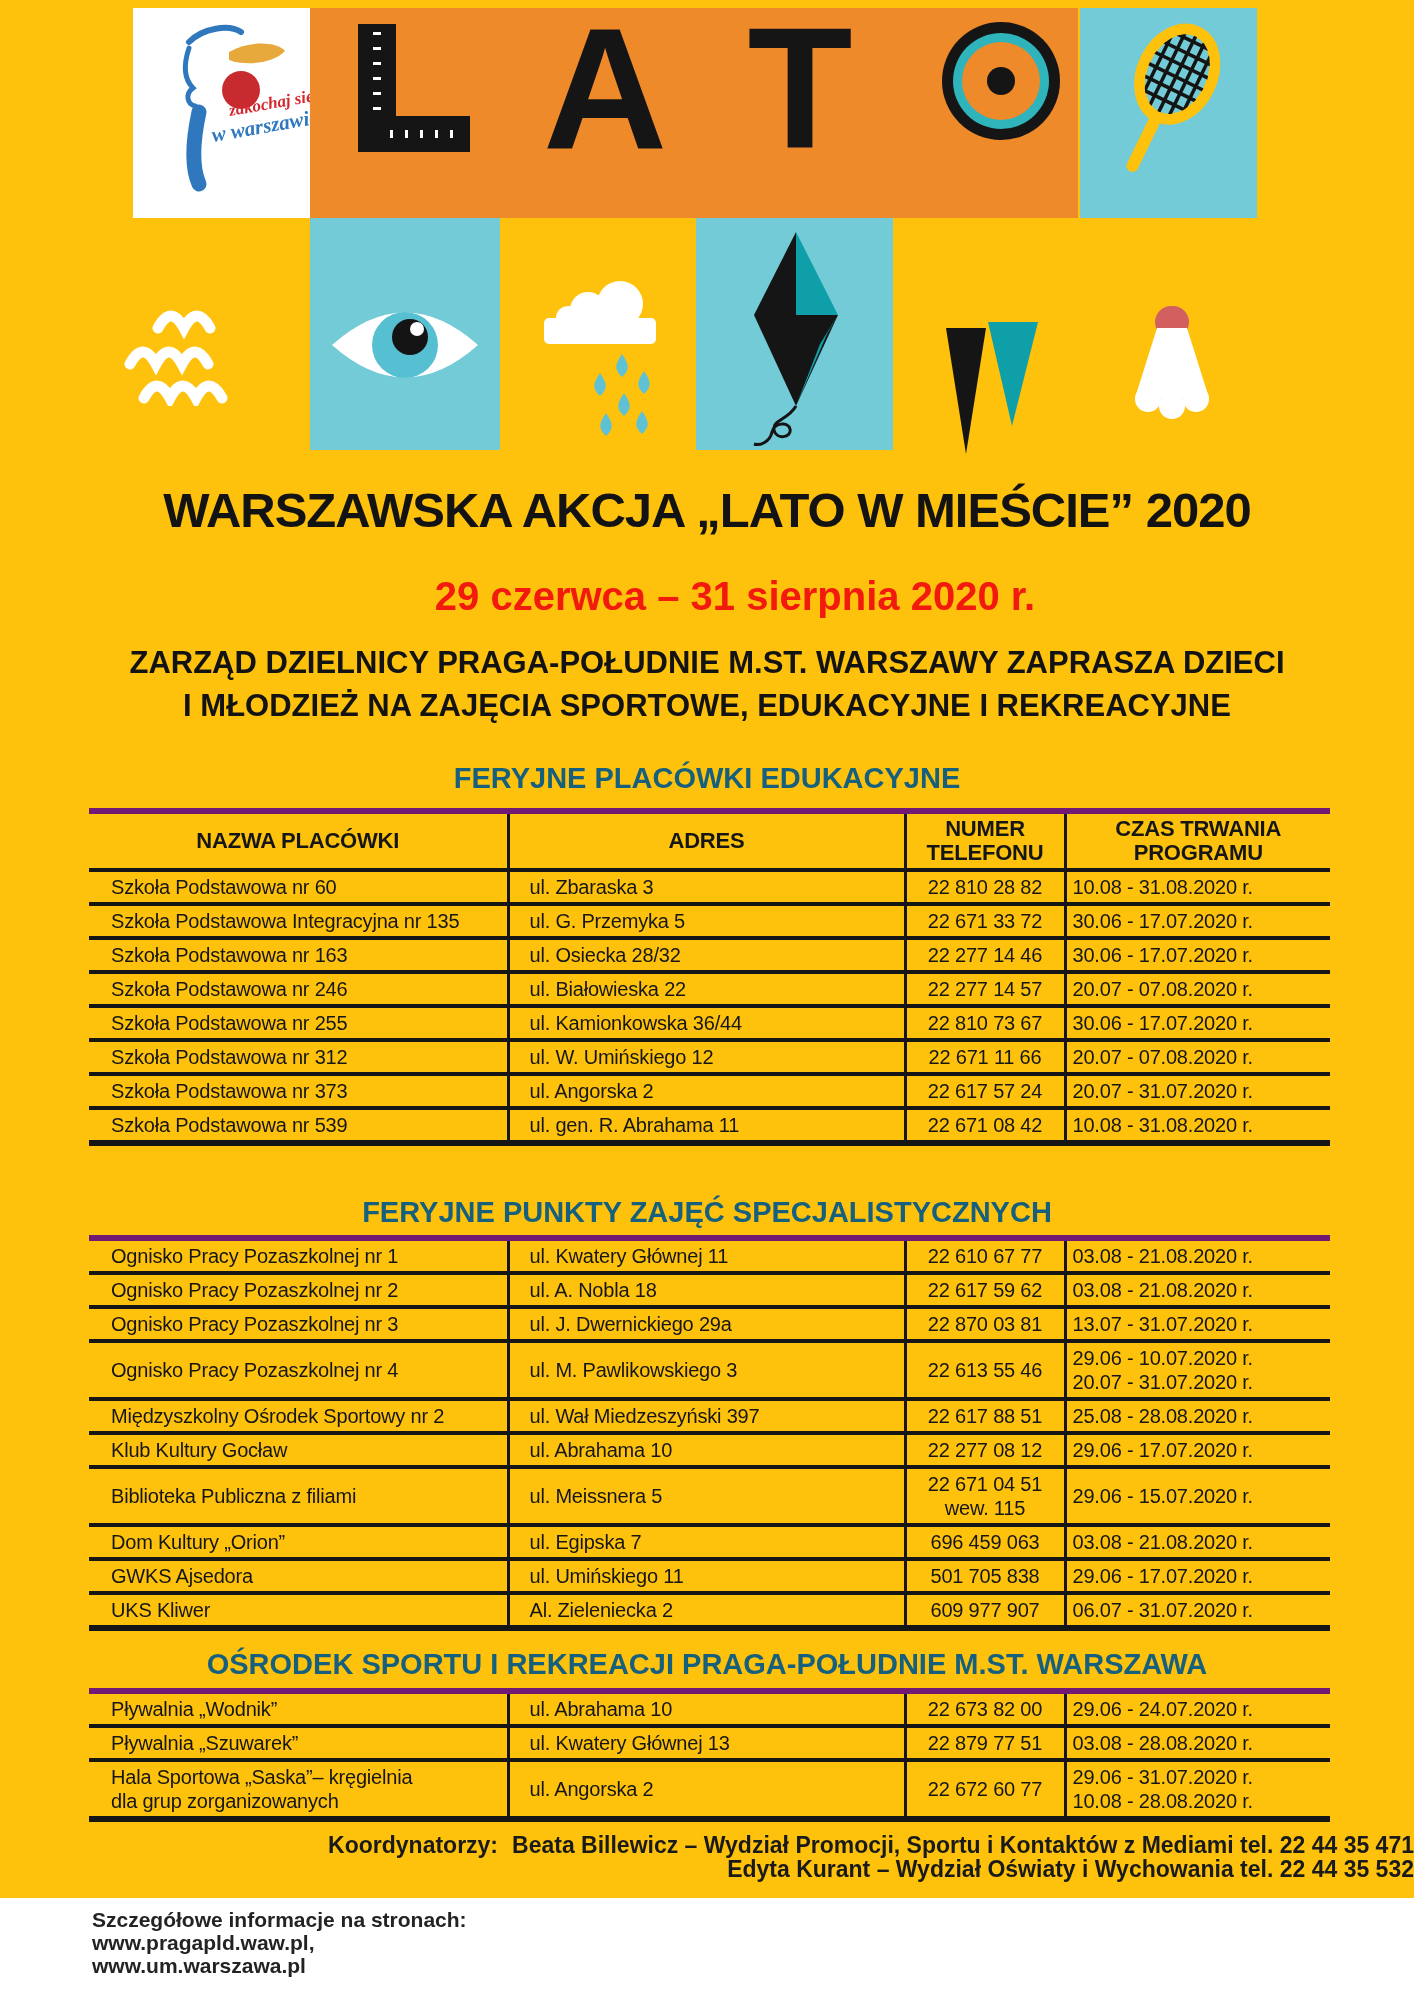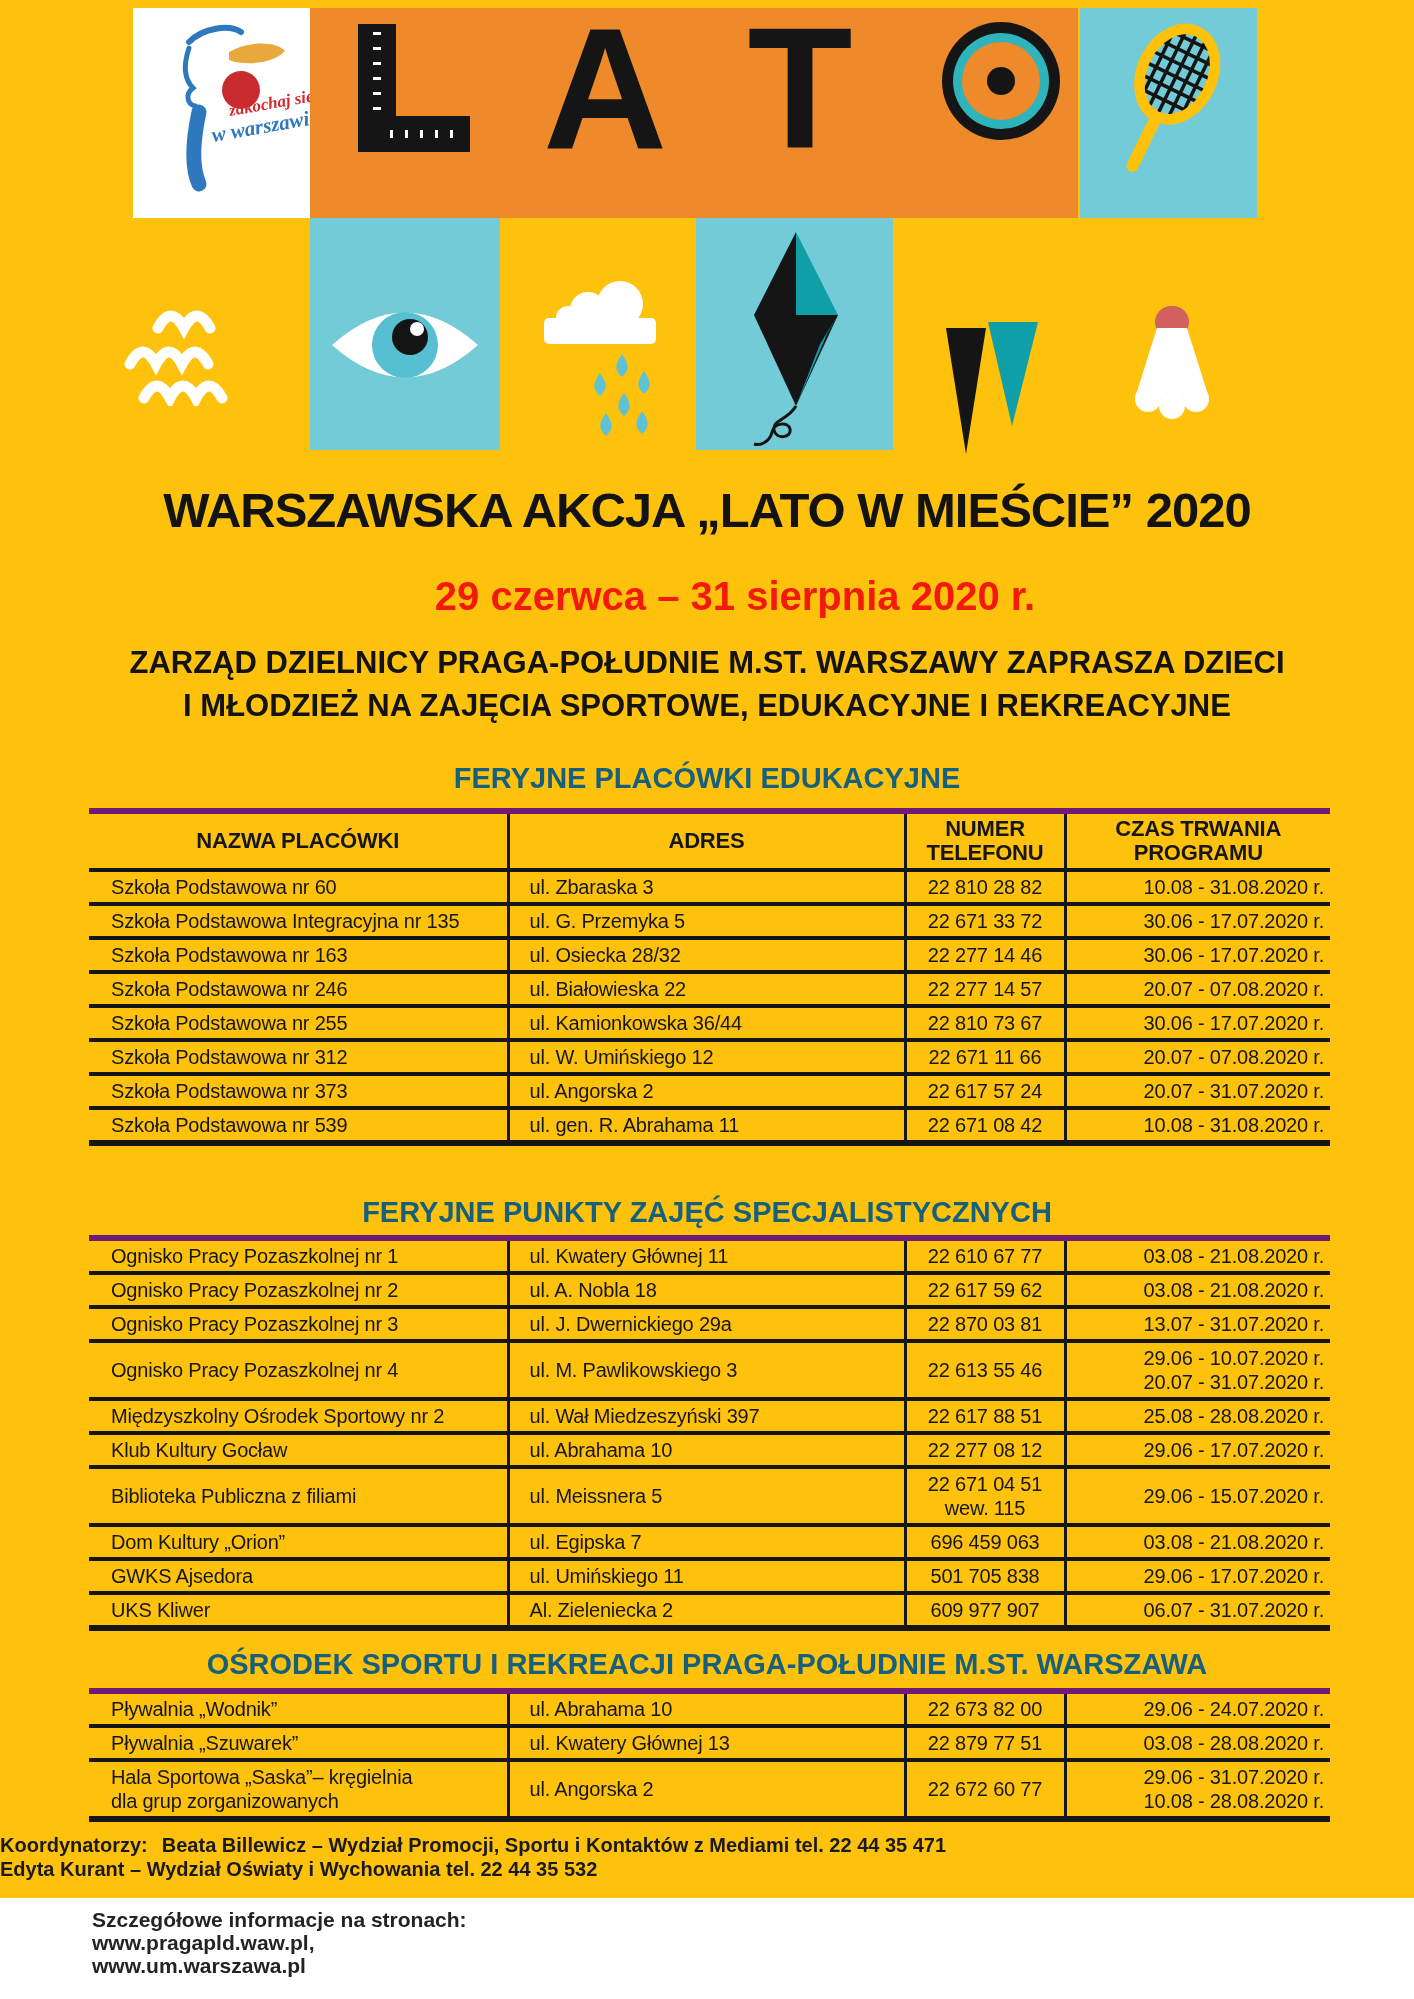--- a/index.html
+++ b/index.html
@@ -41,24 +41,24 @@
   .t1{top:808px;} .t2{top:1235px;} .t3{top:1688px;}
   .tbl tr{border-top:4px solid #161616;}
   .tbl th,.tbl td{border-left:3px solid #161616;vertical-align:middle;font-size:20px;
                   padding:3px 12px;}
   .tbl th:first-child,.tbl td:first-child{border-left:none;}
   .tbl th{font-size:22px;font-weight:bold;text-align:center;line-height:23px;padding:3px 4px;}
   .tbl .ln{white-space:nowrap;line-height:24px;letter-spacing:-0.2px;}
   td.c0{text-align:left;padding-left:22px;}
   td.c1{text-align:left;padding-left:20px;}
   td.c2{text-align:center;padding:3px 4px;}
-  td.c3{text-align:right;padding:3px 6px;}
+  td.c3{text-align:left;padding:3px 6px;}
 
   
-  .coords{left:0;top:1833px;width:100%;text-align:left;font-size:20px;font-weight:bold;
+  .coords{left:0;top:1833px;width:100%;text-align:right;font-size:23px;font-weight:bold;
           line-height:24px;color:#1a1a1a;}
   .coords .coord-label{margin-right:14px;}
   .coords div{white-space:nowrap;}
   .footer-band{left:0;top:1898px;width:100%;height:101px;background:#ffffff;}
   .footer-text{position:absolute;left:92px;top:10px;font-size:21px;font-weight:bold;
                line-height:23px;color:#232323;}
   .footer-text div{white-space:nowrap;}
 </style>
 </head>
 <body>

